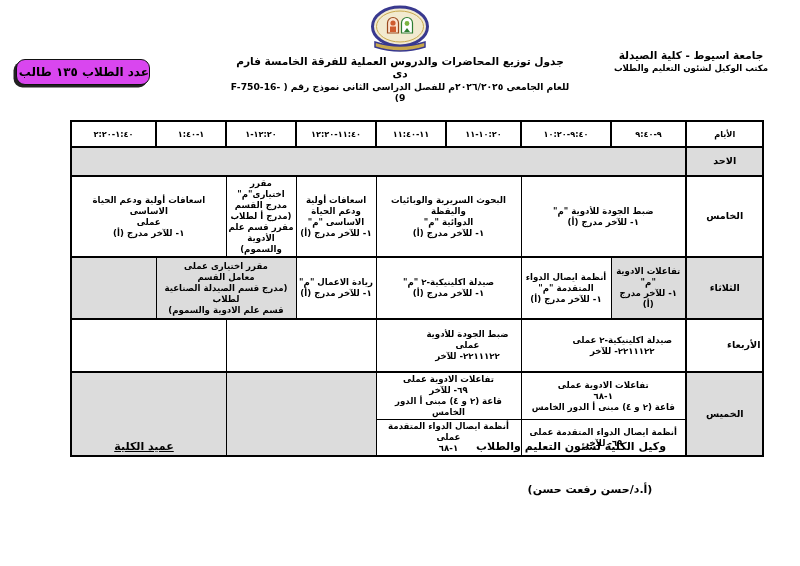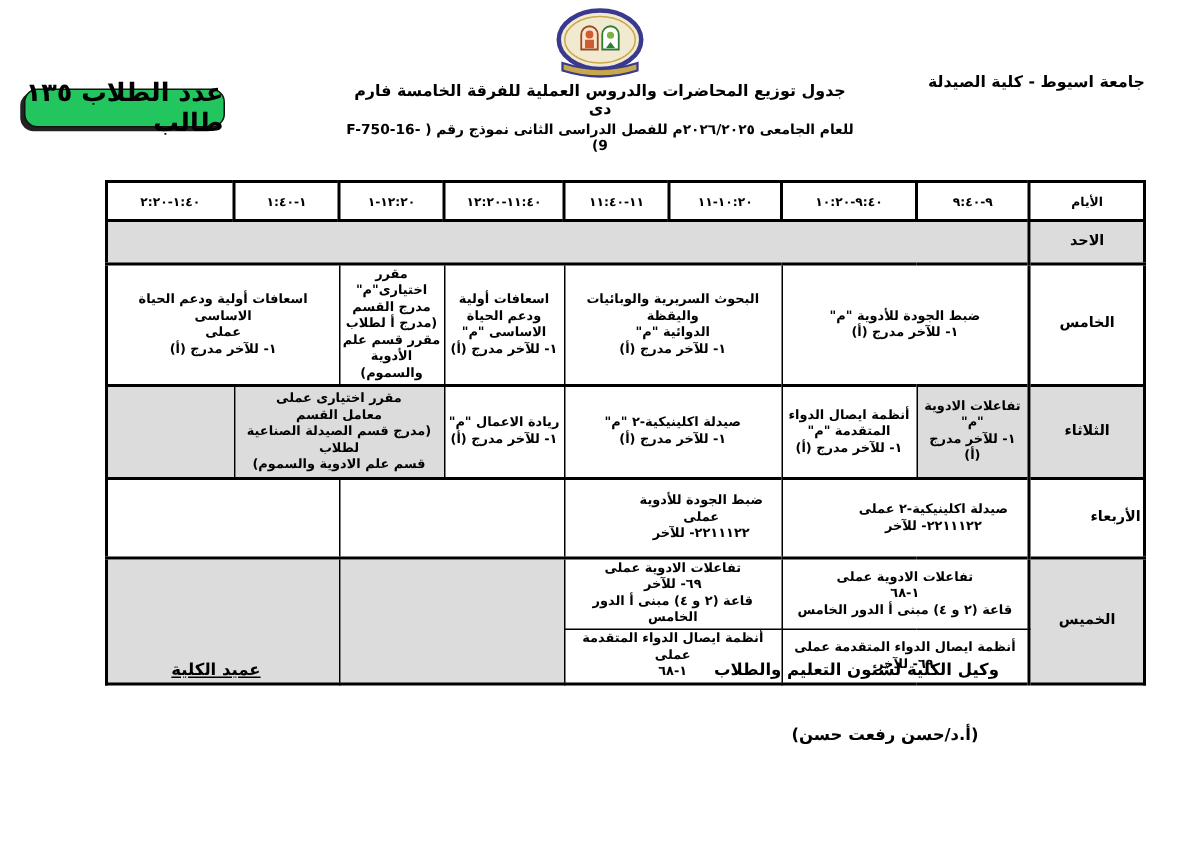--- a/index.html
+++ b/index.html
@@ -6,22 +6,22 @@
   html,body{margin:0;padding:0;background:#fff;}
   .page{
     position:relative; width:800px; height:566px; background:#fff;
     font-family:"DejaVu Sans", sans-serif; direction:rtl; overflow:hidden;
   }
   
   .students-box{
     position:absolute; left:16px; top:59px; width:132px; height:24px;
     border:1.6px solid #111; border-radius:9px;
     box-shadow:-2.5px 2.5px 0 #222;
-    display:flex; align-items:center; justify-content:center;
-    font-size:17px; font-weight:bold; background:#22c55e;
+    display:flex; align-items:center; justify-content:flex-start;
+    font-size:12px; font-weight:bold; background:#d946ef;
   }
   
   .org{ position:absolute; right:14px; top:49px; width:190px; text-align:center; font-weight:bold;}
   .org-l1{ font-size:10.5px; }
   .org-l2{ font-size:8.6px; margin-top:2px;}
   
   .logo{ position:absolute; left:370px; top:5px; }
   .title{ position:absolute; left:230px; top:55px; width:340px; text-align:center; font-weight:bold;}
   .title-l1{ font-size:10.6px; }
   .title-l2{ font-size:9.2px; margin-top:2px;}
@@ -61,20 +61,21 @@
 <body>
 
 <div class="page">
 
   <div class="students-box">
     <span>عدد الطلاب ١٣٥ طالب</span>
   </div>
 
   <div class="org">
     <div class="org-l1">جامعة اسيوط - كلية الصيدلة</div>
+    <div class="org-l2">مكتب الوكيل لشئون التعليم والطلاب</div>
   </div>
 
   <svg class="logo" width="60" height="50" viewBox="0 0 60 50">
     <ellipse cx="30" cy="21.5" rx="27.5" ry="19.5" fill="#f2ead0" stroke="#39398f" stroke-width="3"></ellipse>
     <ellipse cx="30" cy="21.5" rx="23.5" ry="15.5" fill="none" stroke="#c8a84b" stroke-width="1"></ellipse>
     <path d="M17.5,28 v-10 a5.5,5.5 0 0 1 11,0 v10 z" fill="#fbe3cf" stroke="#9a4a1f" stroke-width="1.2"></path>
     <circle cx="23" cy="18" r="2.6" fill="#cf5b2e"></circle>
     <rect x="20" y="21.5" width="6" height="5.5" fill="#cf5b2e"></rect>
     <path d="M31.5,28 v-10 a5.5,5.5 0 0 1 11,0 v10 z" fill="#ffffff" stroke="#2e7d32" stroke-width="1.2"></path>
     <circle cx="37" cy="18.5" r="2.4" fill="#7cb342"></circle>

